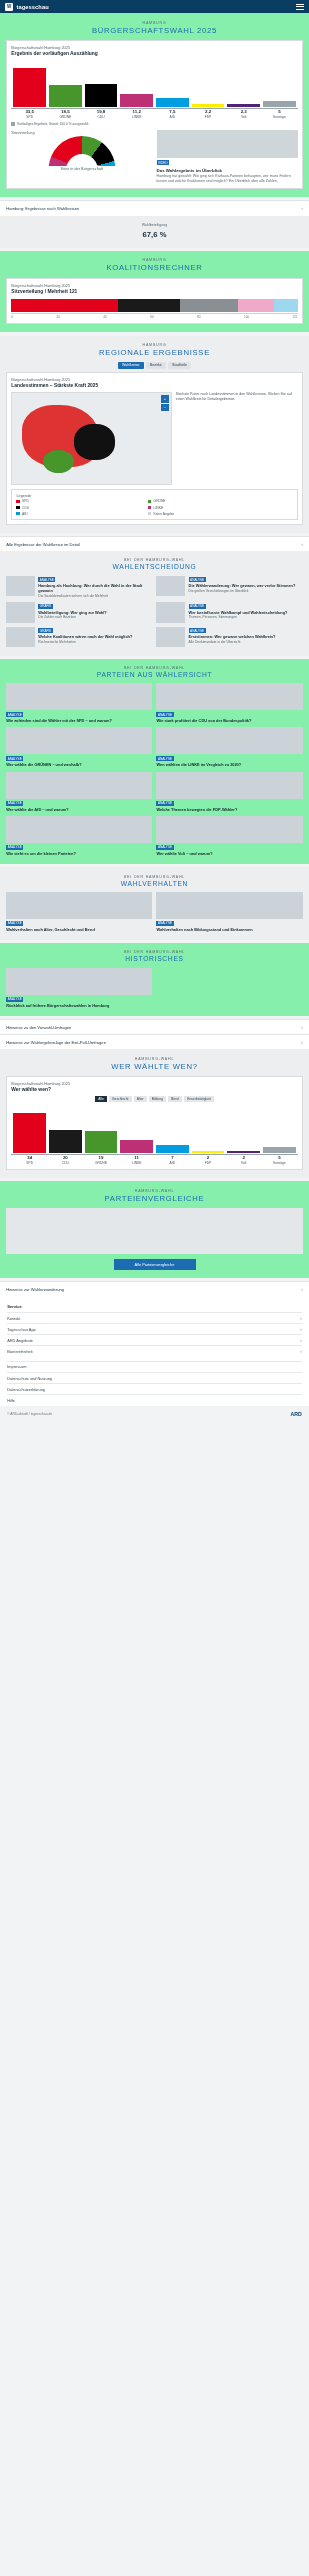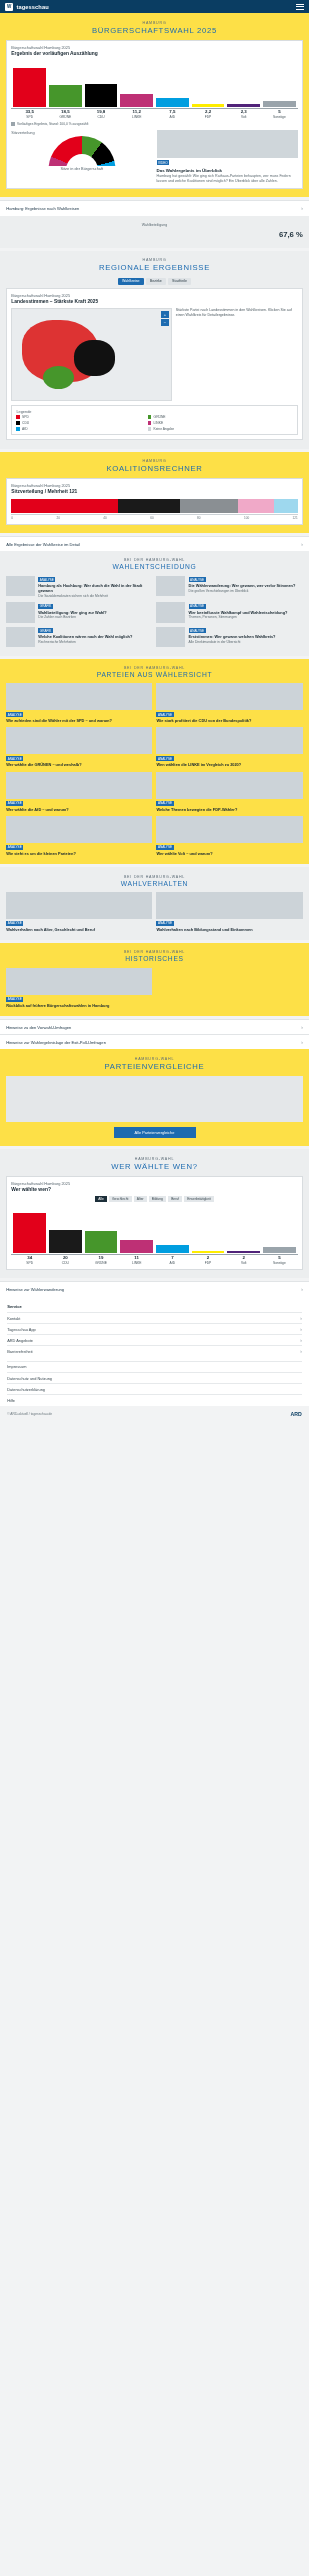--- a/index.html
+++ b/index.html
@@ -25,21 +25,21 @@
   .brand-logo {
     width: 8.2px; height: 8.2px; background: #ffffff; border-radius: 1px;
     display: flex; align-items: center; justify-content: center;
     color: #0a3d62; font-size: 4.6px; font-weight: bold;
   }
   .brand-text { color: #fff; font-size: 5.7px; font-weight: bold; letter-spacing: 0.1px; }
   .hamburger { display: flex; flex-direction: column; gap: 1.5px; cursor: pointer; }
   .hamburger span { display: block; width: 8.2px; height: 1px; background: #fff; }
 
   
-  .section { background: #fde047; margin: 0 0 3.1px 0; padding: 7.2px 6.2px 8.2px; }
+  .section { background: #86efac; margin: 0 0 3.1px 0; padding: 7.2px 6.2px 8.2px; }
   .section.grey { background: #eceeef; }
   .eyebrow {
     text-align: center; font-size: 3.6px; color: #5a6a75;
     letter-spacing: 0.8px; text-transform: uppercase; margin-bottom: 1px;
   }
   .sec-title {
     text-align: center; font-size: 7.7px; color: #1d6bb0;
     letter-spacing: 0.7px; text-transform: uppercase; font-weight: normal;
     margin-bottom: 5.2px;
   }
@@ -78,21 +78,21 @@
   .promo-title { font-size: 4.4px; font-weight: bold; color: #15242e; margin: 2.1px 0 1px; }
   .promo-sub { font-size: 3.6px; color: #5b686f; line-height: 1.35; }
 
   .rowlink {
     background: #fff; border-top: 0.5px solid #e1e4e6;
     padding: 4.6px 6.2px; font-size: 4.1px; color: #21394a;
     display: flex; justify-content: space-between; align-items: center;
   }
   .chev { color: #7c8a92; font-size: 4.6px; }
 
-  .turnout { text-align: right; font-size: 7.7px; font-weight: bold; color: #1d2f3a; padding: 3.1px 0 1px; }
+  .turnout { text-align: center; font-size: 7.7px; font-weight: bold; color: #1d2f3a; padding: 3.1px 0 1px; }
   .turnout-label { text-align: center; font-size: 3.6px; color: #5d6b73; }
 
   
   .koal-bar { display: flex; height: 13.4px; margin: 5.2px 0 1px; }
   .koal-seg { height: 100%; }
   .koal-ticks { display: flex; justify-content: space-between; font-size: 3.1px; color: #6a767d; border-top: 0.5px solid #ccd2d6; padding-top: 1px; }
 
   
   .tabs { display: flex; gap: 2.1px; justify-content: center; font-size: 3.6px; margin-bottom: 3.1px; }
   .tab { padding: 1.5px 4.1px; background: #dfe3e6; color: #33424b; border-radius: 1px; }
@@ -271,20 +271,45 @@
   </div>
 
   <div class="rowlink">
     <span>Hamburg: Ergebnisse nach Wahlkreisen</span>
     <span class="chev">›</span>
   </div>
 
   <div class="section grey">
     <div class="turnout-label">Wahlbeteiligung</div>
     <div class="turnout">67,6 %</div>
+  </div>
+
+  <div class="section">
+    <div class="eyebrow">HAMBURG</div>
+    <div class="sec-title">KOALITIONSRECHNER</div>
+    <div class="card">
+      <div class="card-kicker">Bürgerschaftswahl Hamburg 2025</div>
+      <div class="card-head">Sitzverteilung / Mehrheit 121</div>
+      <div class="koal-bar" id="koal-bar">
+          <div class="koal-seg" style="width: 37.3134%; background: rgb(226, 0, 26);"></div>
+          <div class="koal-seg" style="width: 21.6418%; background: rgb(26, 26, 26);"></div>
+          <div class="koal-seg" style="width: 20.1493%; background: rgb(138, 143, 147);"></div>
+          <div class="koal-seg" style="width: 12.6866%; background: rgb(240, 169, 200);"></div>
+          <div class="koal-seg" style="width: 8.20896%; background: rgb(158, 216, 238);"></div>
+        </div>
+      <div class="koal-ticks" id="koal-ticks">
+          <span>0</span>
+          <span>20</span>
+          <span>40</span>
+          <span>60</span>
+          <span>80</span>
+          <span>100</span>
+          <span>121</span>
+        </div>
+    </div>
   </div>
 
   <div class="section grey">
     <div class="eyebrow">HAMBURG</div>
     <div class="sec-title">REGIONALE ERGEBNISSE</div>
     <div class="tabs" id="regional-tabs">
         <div class="tab active">Wahlkreise</div>
         <div class="tab">Bezirke</div>
         <div class="tab">Stadtteile</div>
       </div>
@@ -329,45 +354,20 @@
               <span>AfD</span>
             </div>
             <div class="legend-item">
               <span class="sw" style="background:#cfd5d9"></span>
               <span>Keine Angabe</span>
             </div>
           </div>
       </div>
     </div>
   </div>
-
-  <div class="section">
-    <div class="eyebrow">HAMBURG</div>
-    <div class="sec-title">KOALITIONSRECHNER</div>
-    <div class="card">
-      <div class="card-kicker">Bürgerschaftswahl Hamburg 2025</div>
-      <div class="card-head">Sitzverteilung / Mehrheit 121</div>
-      <div class="koal-bar" id="koal-bar">
-          <div class="koal-seg" style="width: 37.3134%; background: rgb(226, 0, 26);"></div>
-          <div class="koal-seg" style="width: 21.6418%; background: rgb(26, 26, 26);"></div>
-          <div class="koal-seg" style="width: 20.1493%; background: rgb(138, 143, 147);"></div>
-          <div class="koal-seg" style="width: 12.6866%; background: rgb(240, 169, 200);"></div>
-          <div class="koal-seg" style="width: 8.20896%; background: rgb(158, 216, 238);"></div>
-        </div>
-      <div class="koal-ticks" id="koal-ticks">
-          <span>0</span>
-          <span>20</span>
-          <span>40</span>
-          <span>60</span>
-          <span>80</span>
-          <span>100</span>
-          <span>121</span>
-        </div>
-    </div>
-  </div>
   <div class="rowlink">
     <span>Alle Ergebnisse der Wahlkreise im Detail</span>
     <span class="chev">›</span>
   </div>
 
 
   <div class="section grey">
     <div class="eyebrow">BEI DER HAMBURG-WAHL</div>
     <div class="sec-title small">WAHLENTSCHEIDUNG</div>
     <div class="grid2" id="wahlentscheidung-grid">
@@ -475,27 +475,20 @@
       <div class="ttl">Rückblick auf frühere Bürgerschaftswahlen in Hamburg</div></div>
       </div>
   </div>
   <div class="rowlink">
     <span>Hinweise zu den Vorwahl-Umfragen</span>
     <span class="chev">›</span>
   </div>
   <div class="rowlink">
     <span>Hinweise zur Wahlergebnislage der Exit-Poll-Umfragen</span>
     <span class="chev">›</span>
-  </div>
-
-  <div class="section">
-    <div class="eyebrow">HAMBURG-WAHL</div>
-    <div class="sec-title">PARTEIENVERGLEICHE</div>
-    <div class="carousel" style="height:46px"></div>
-    <div class="btn-wide">Alle Parteienvergleiche</div>
   </div>
 
   <div class="section grey">
     <div class="eyebrow">HAMBURG-WAHL</div>
     <div class="sec-title">WER WÄHLTE WEN?</div>
     <div class="card">
       <div class="card-kicker">Bürgerschaftswahl Hamburg 2025</div>
       <div class="card-head">Wer wählte wen?</div>
       <div class="wwchips" id="www-chips">
           <span class="chip active">Alle</span>
@@ -561,20 +554,27 @@
             <div class="pname">Volt</div>
           </div>
           <div class="cell">
             <div class="pval">5</div>
             <div class="pname">Sonstige</div>
           </div>
         </div>
     </div>
   </div>
 
+  <div class="section">
+    <div class="eyebrow">HAMBURG-WAHL</div>
+    <div class="sec-title">PARTEIENVERGLEICHE</div>
+    <div class="carousel" style="height:46px"></div>
+    <div class="btn-wide">Alle Parteienvergleiche</div>
+  </div>
+
   <div class="rowlink">
     <span>Hinweise zur Wählerwanderung</span>
     <span class="chev">›</span>
   </div>
 
 
   <div class="footer">
     <div class="f-title">Service</div>
     <div id="footer-links">
         <div class="f-link">

